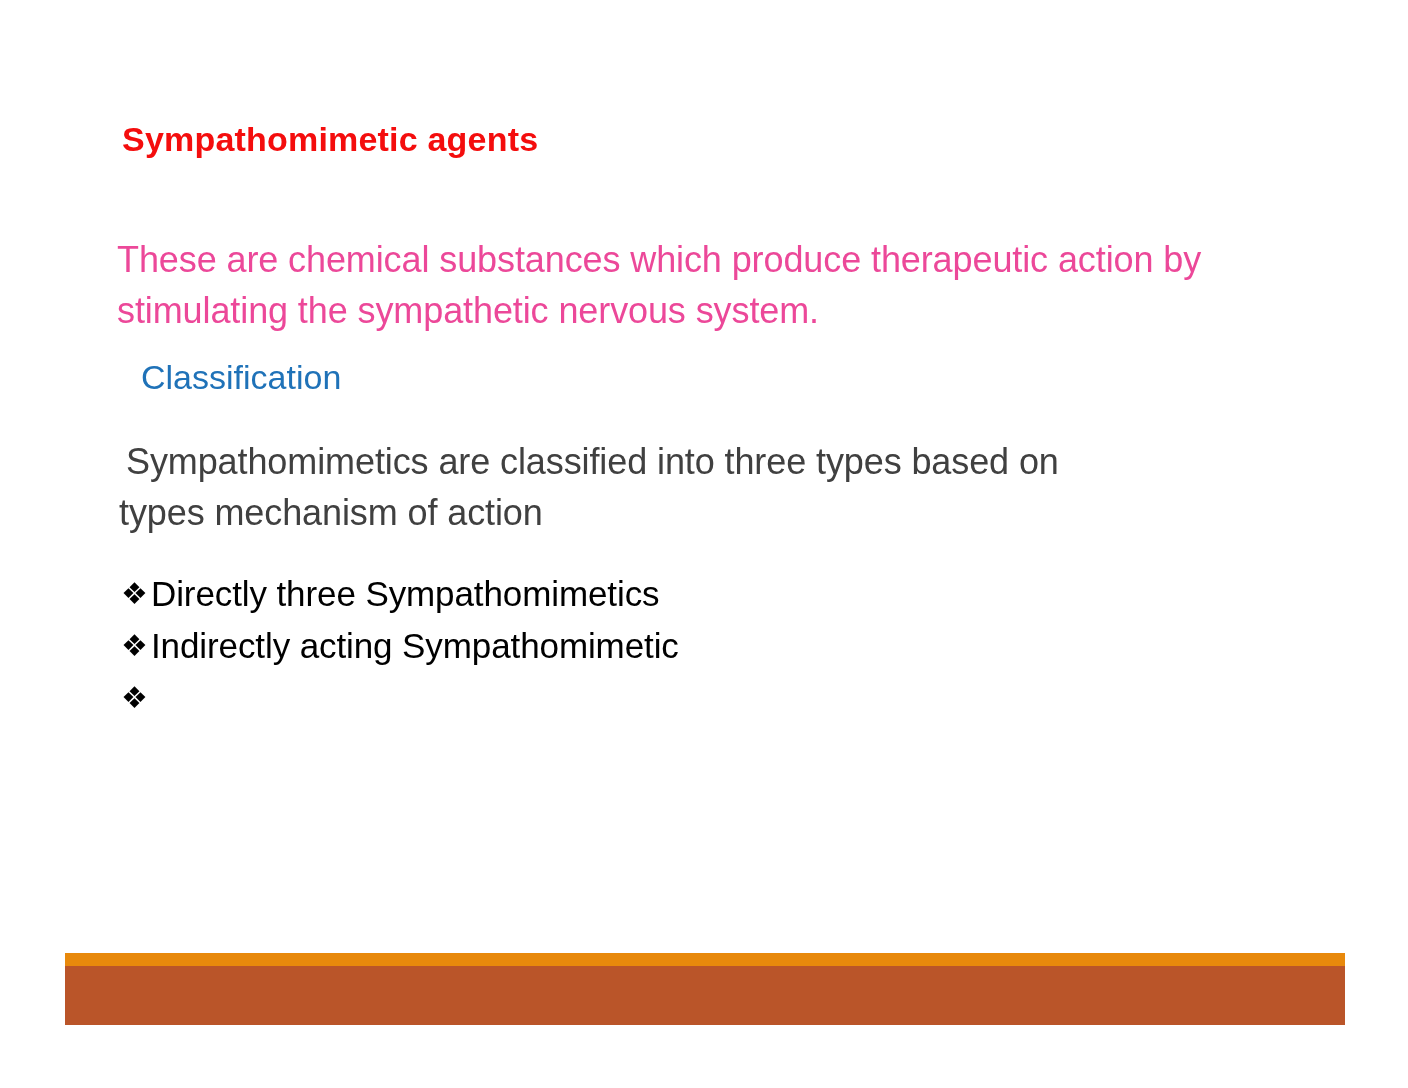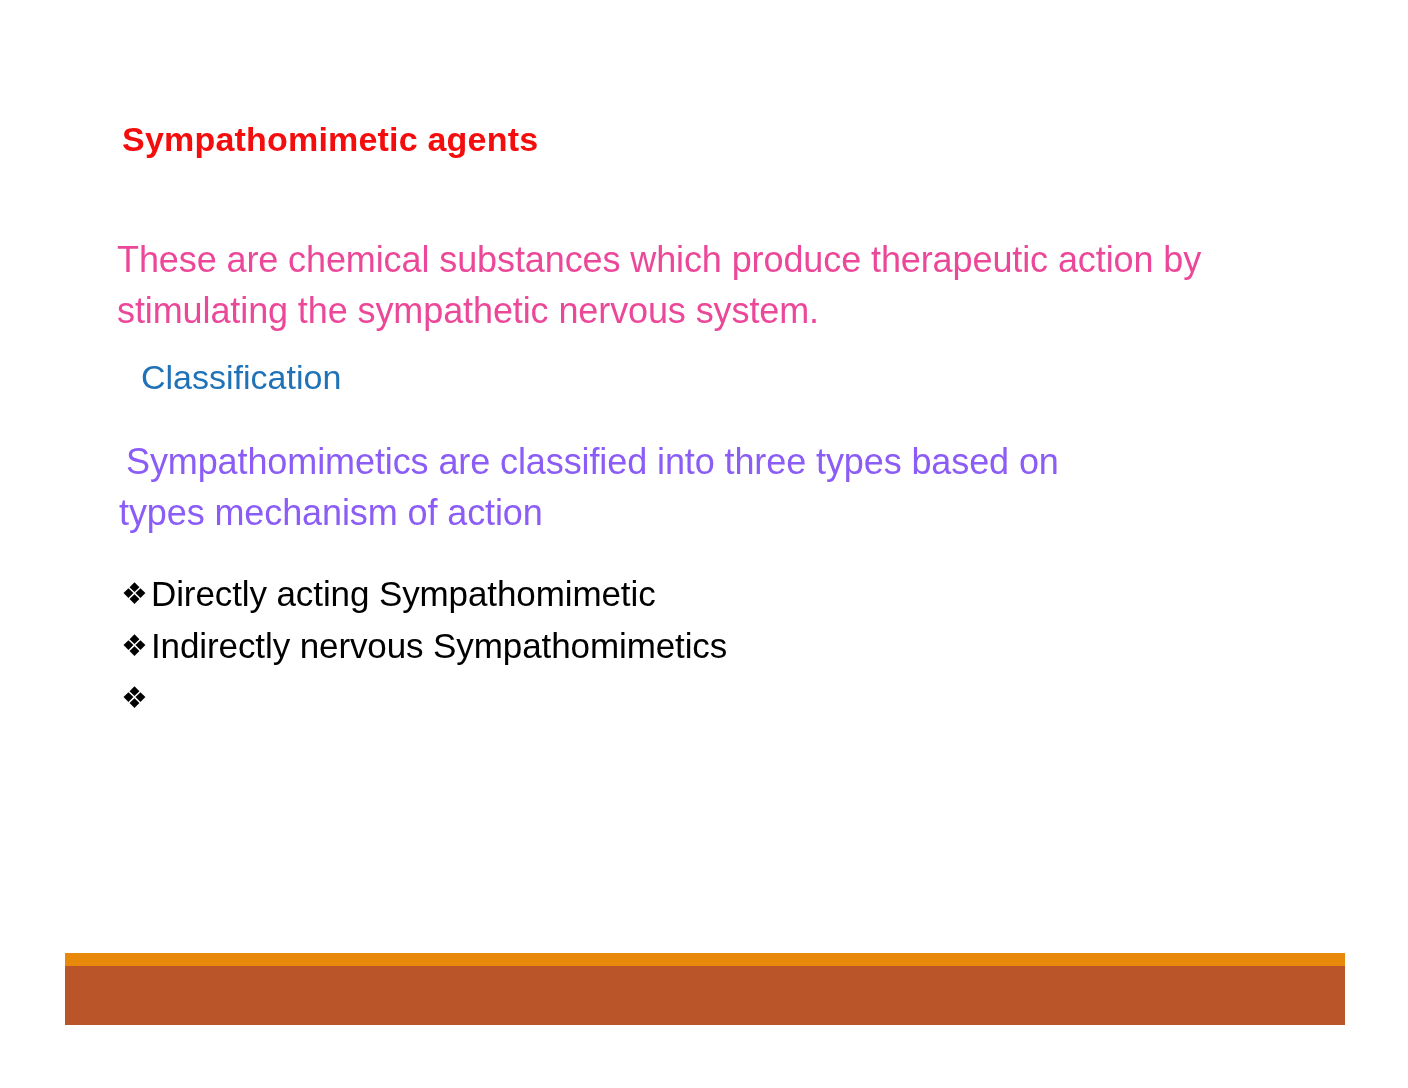--- a/index.html
+++ b/index.html
@@ -57,21 +57,21 @@
     margin-left: 20px;
   }
 
   
   .class-para {
     position: absolute;
     left: 126px;
     top: 436px;
     width: 1125px;
     font-size: 36px;
-    color: #8b5cf6;
+    color: #404040;
     line-height: 51px;
     letter-spacing: -0.1px;
     text-indent: 0;
   }
   .class-para .line2 {
     margin-left: -7px;
     display: block;
   }
 
   
@@ -134,25 +134,25 @@
   <div class="section-heading">Classification</div>
 
   <div class="class-para">
     <span>Sympathomimetics are classified into three types based on</span>
     <span class="line2">types mechanism of action</span>
   </div>
 
   <ul class="bullet-list">
     <li class="bullet-item">
       <span class="bullet-mark">❖</span>
-      <span class="bullet-text">Directly acting Sympathomimetic</span>
+      <span class="bullet-text">Directly three Sympathomimetics</span>
     </li>
     <li class="bullet-item">
       <span class="bullet-mark">❖</span>
-      <span class="bullet-text">Indirectly nervous Sympathomimetics</span>
+      <span class="bullet-text">Indirectly acting Sympathomimetic</span>
     </li>
     <li class="bullet-item">
       <span class="bullet-mark">❖</span>
     </li>
   </ul>
 
   <div class="footer-strip"></div>
   <div class="footer-band"></div>
 
 </div>

